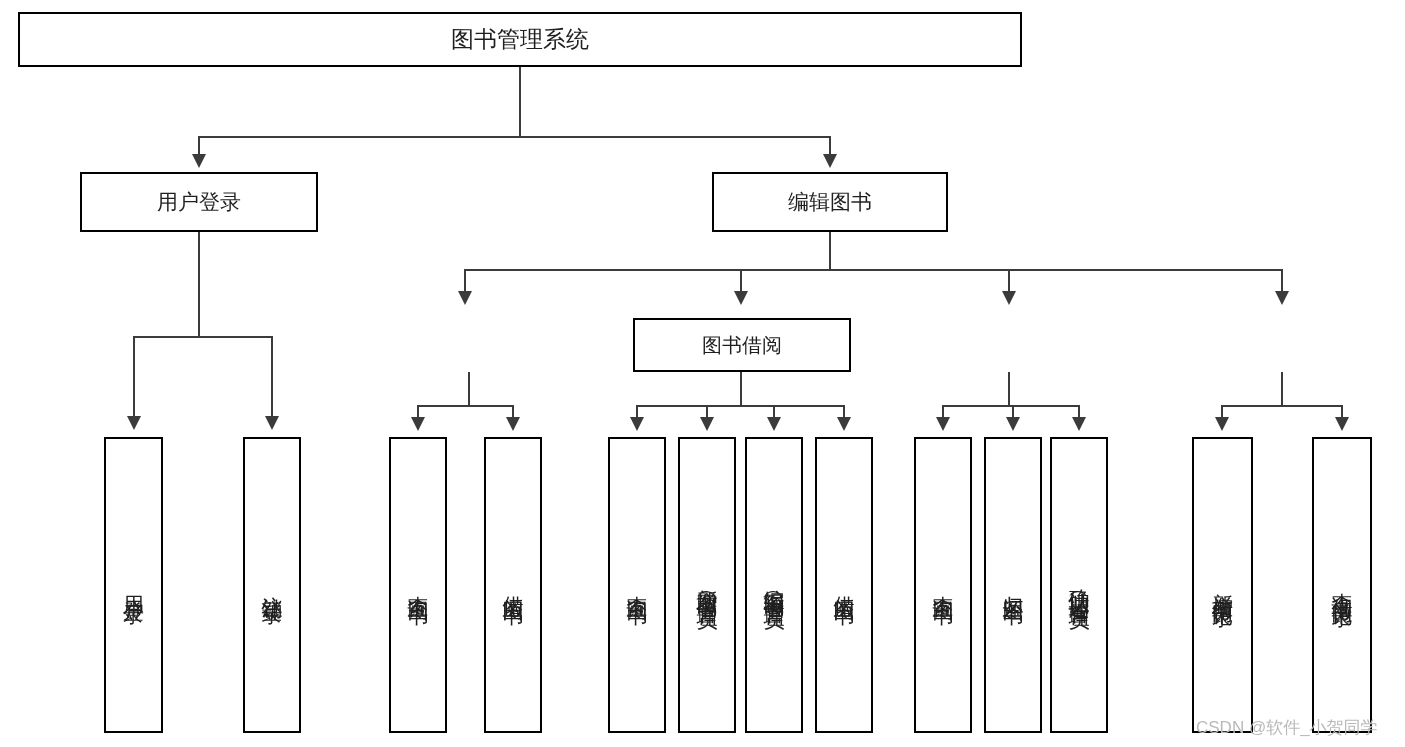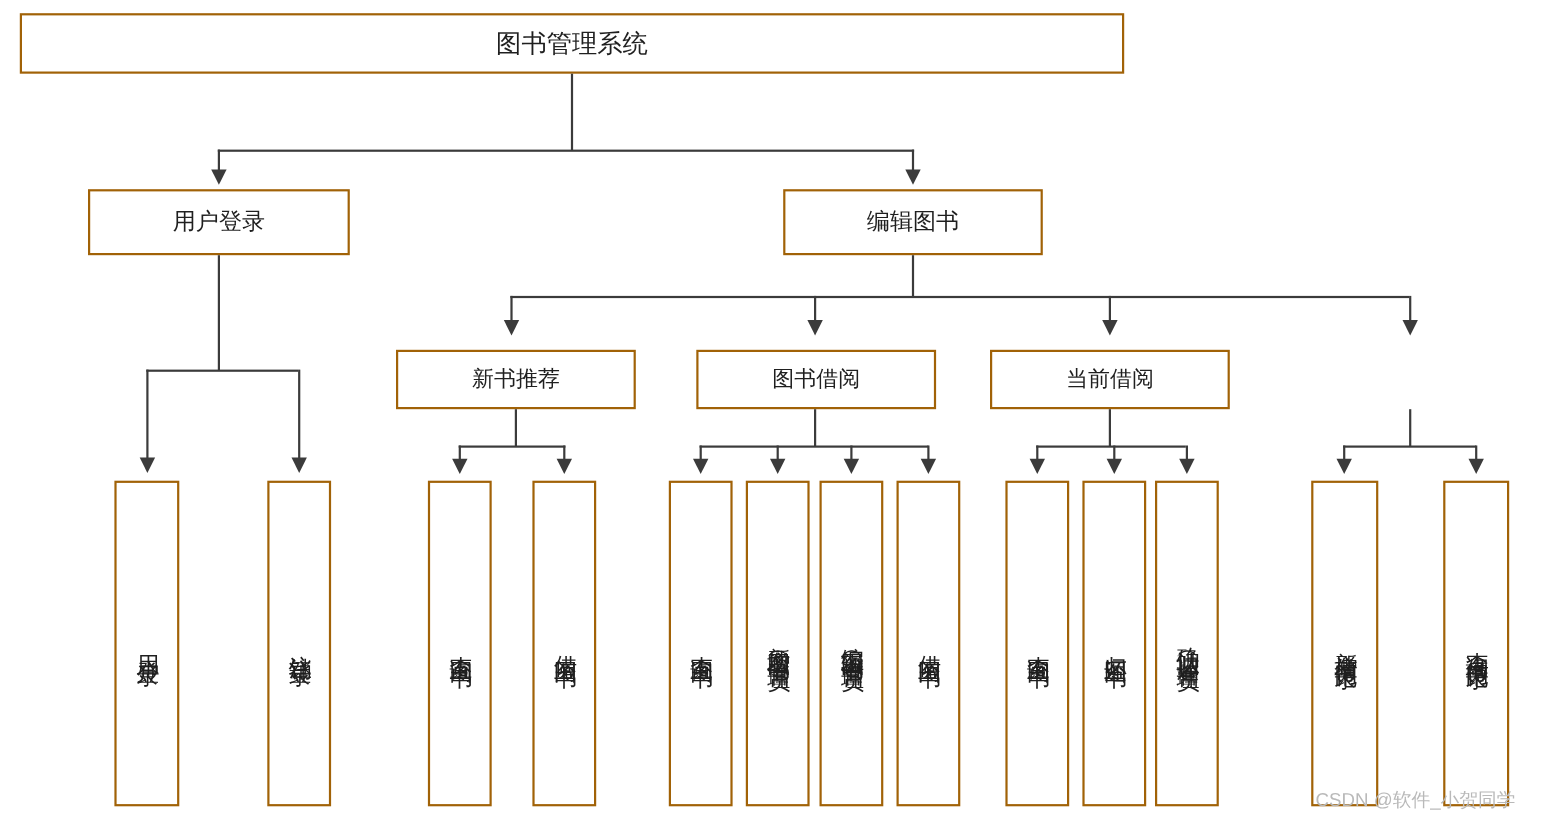--- a/index.html
+++ b/index.html
@@ -11,21 +11,21 @@
   #canvas{
     position:relative;
     width:1405px;
     height:747px;
     background:#ffffff;
     overflow:hidden;
   }
   .node{
     position:absolute;
     box-sizing:border-box;
-    border:2px solid #a16207;
+    border:2px solid #000000;
     background:#ffffff;
     display:flex;
     align-items:center;
     justify-content:center;
     text-align:center;
     line-height:1.15;
     color:#1f1f1f;
   }
   .node.root{font-size:23px;}
   .node.lvl1{font-size:21px;}
@@ -102,28 +102,22 @@
   <div class="edge h" style="left:464px;top:269px;width:817px;"></div>
   <div class="edge v" style="left:464px;top:269px;height:24px;"></div>
   <div class="arrow" style="left:458px;top:291px;"></div>
   <div class="edge v" style="left:740px;top:269px;height:24px;"></div>
   <div class="arrow" style="left:734px;top:291px;"></div>
   <div class="edge v" style="left:1008px;top:269px;height:24px;"></div>
   <div class="arrow" style="left:1002px;top:291px;"></div>
   <div class="edge v" style="left:1281px;top:269px;height:24px;"></div>
   <div class="arrow" style="left:1275px;top:291px;"></div>
 
-  <div class="node lvl2" style="left:360px;top:318px;width:218px;height:54px;">
-    <span>新书推荐</span>
-  </div>
   <div class="node lvl2" style="left:633px;top:318px;width:218px;height:54px;">
     <span>图书借阅</span>
-  </div>
-  <div class="node lvl2" style="left:900px;top:318px;width:218px;height:54px;">
-    <span>当前借阅</span>
   </div>
 
   <div class="edge v" style="left:468px;top:372px;height:34px;"></div>
   <div class="edge h" style="left:417px;top:405px;width:97px;"></div>
   <div class="edge v" style="left:417px;top:405px;height:14px;"></div>
   <div class="arrow" style="left:411px;top:417px;"></div>
   <div class="edge v" style="left:512px;top:405px;height:14px;"></div>
   <div class="arrow" style="left:506px;top:417px;"></div>
 
   <div class="edge v" style="left:740px;top:372px;height:34px;"></div>

